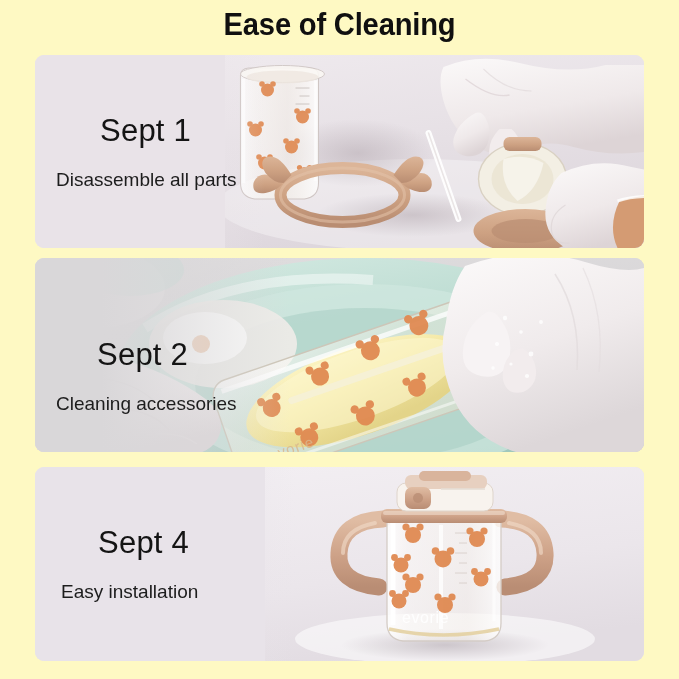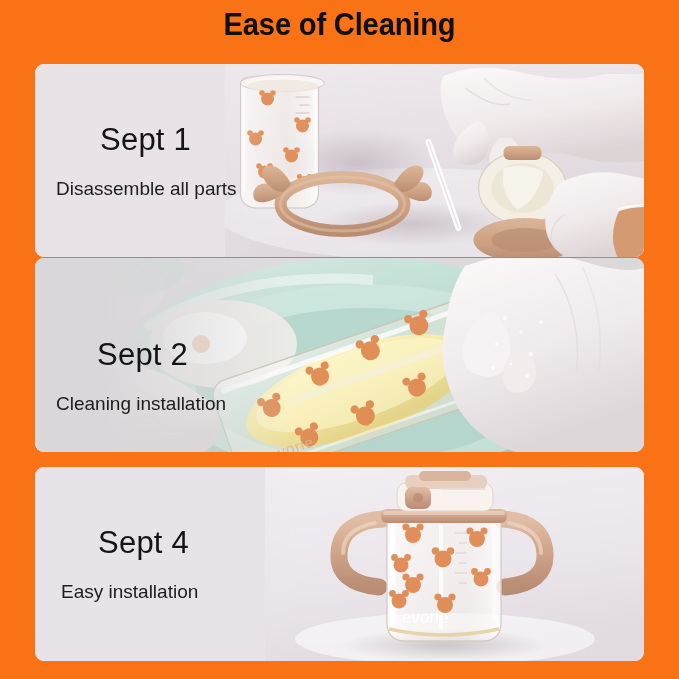--- a/index.html
+++ b/index.html
@@ -12,21 +12,21 @@
     height: 679px;
     overflow: hidden;
     font-family: "Liberation Sans", sans-serif;
     -webkit-font-smoothing: antialiased;
   }
 
   #infographic {
     position: relative;
     width: 679px;
     height: 679px;
-    background: #f97316;
+    background: #fef9c3;
   }
 
   
   .page-title {
     position: absolute;
     left: 0;
     top: 7px;
     width: 679px;
     text-align: center;
     font-family: "Liberation Sans Narrow", "Liberation Sans", sans-serif;
@@ -40,21 +40,21 @@
   }
 
   
   .panel {
     position: absolute;
     left: 35px;
     width: 609px;
     border-radius: 9px;
     overflow: hidden;
   }
-  #panel-1 { top: 64px;  height: 193px; background: #e9e3e8; }
+  #panel-1 { top: 55px;  height: 193px; background: #e9e3e8; }
   #panel-2 { top: 258px; height: 194px; background: #d9d7d9; }
   #panel-3 { top: 467px; height: 194px; background: #e8e3e9; }
 
   .panel-caption {
     position: absolute;
     left: 20px;
     top: 0;
     width: 215px;
     height: 100%;
     display: flex;
@@ -378,21 +378,21 @@
           <path d="M548 10 q22 46 16 104" stroke="#e2dcdd" stroke-width="1.3" fill="none" opacity="0.6"></path>
         </g>
       </svg>
     </div>
 
     <div class="fade-left"></div>
 
     <div class="panel-caption">
       <div class="step-title">Sept 2</div>
       <div class="step-desc">
-        <div>Cleaning installation</div>
+        <div>Cleaning accessories</div>
       </div>
     </div>
   </div>
 
   <div class="panel" id="panel-3">
 
     <div class="photo" id="photo-3">
       <svg viewBox="0 0 379 194" preserveAspectRatio="xMidYMid slice">
         <defs>
           <linearGradient id="p3bg" x1="0" y1="0" x2="0.25" y2="1">

